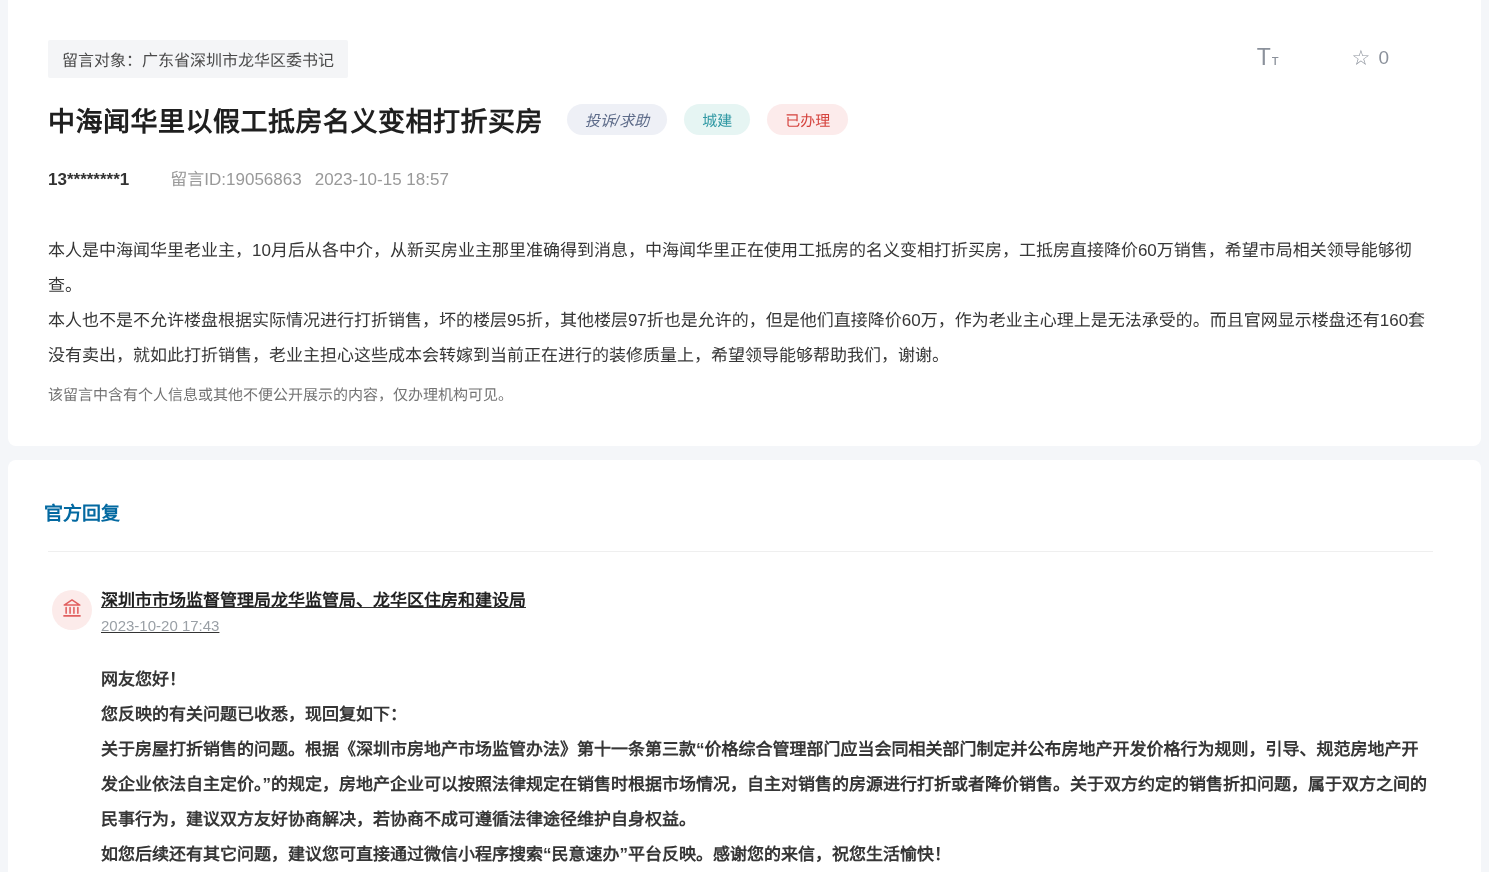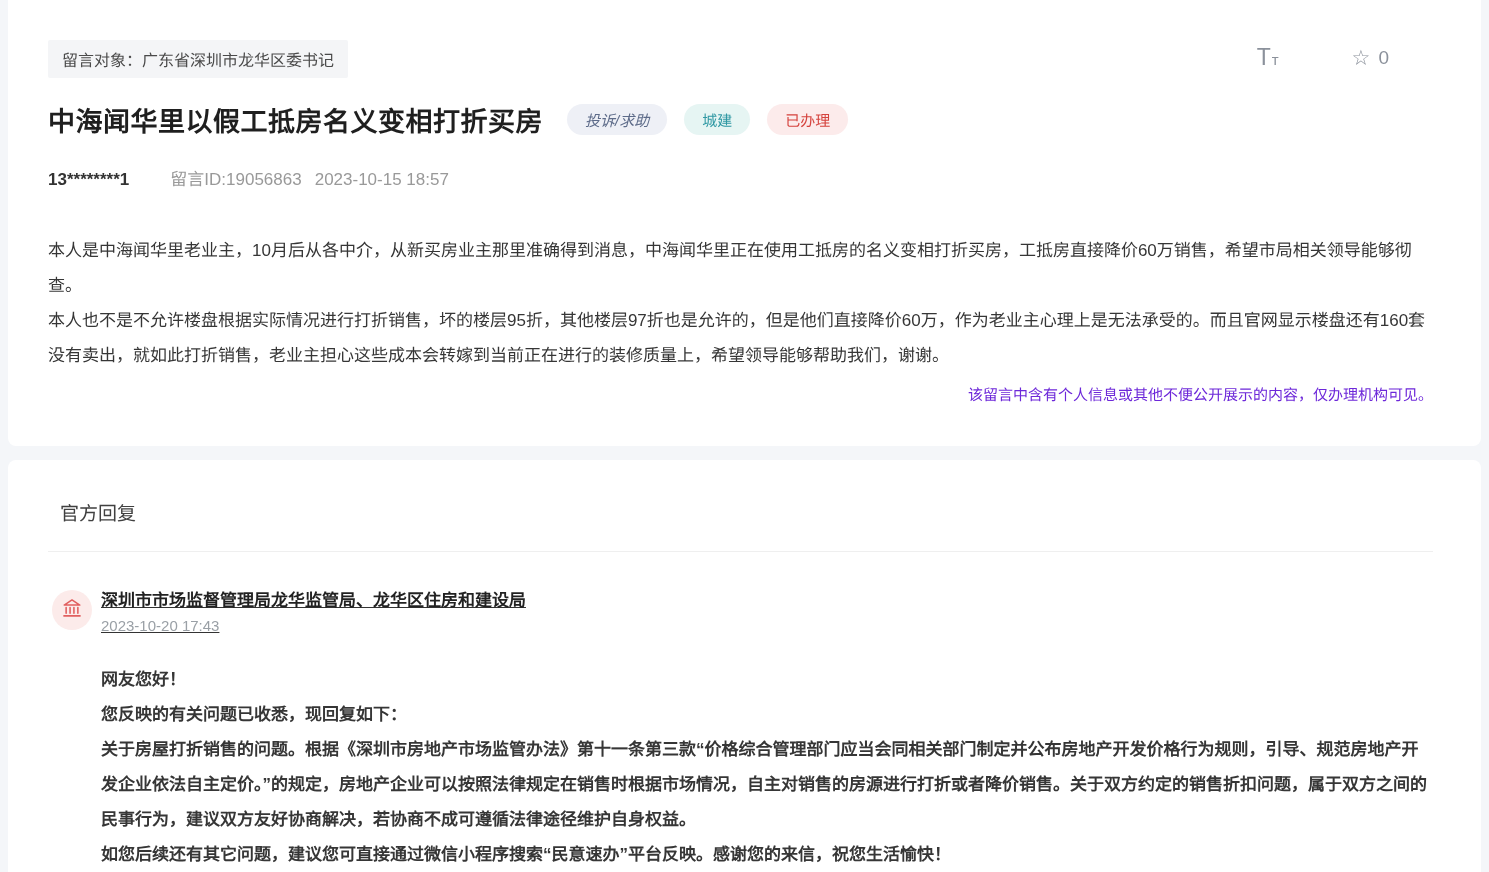--- a/index.html
+++ b/index.html
@@ -52,24 +52,24 @@
   .tag-field  { background: var(--tag-field-bg, #e6f5f3); color: var(--tag-field-text, #2f98a3); }
   .tag-status { background: var(--tag-status-bg, #fcebeb); color: var(--tag-status-text, #d5433e); }
 
   .meta-row { display: flex; align-items: flex-end; margin: 26px 0 0 8px; font-size: 17px; }
   .meta-phone { color: #333; font-weight: 700; margin-right: 41px; }
   .meta-id { color: #999; }
   .meta-time { color: #999; margin-left: 13px; }
 
   .message-body { margin: 43px 0 0 8px; font-size: 17px; color: #363636; }
   .message-body p { line-height: 35px; }
-  .privacy-note { margin: 10px 0 0 8px; font-size: 15px; color: #6d28d9; text-align: right; }
+  .privacy-note { margin: 10px 0 0 8px; font-size: 15px; color: #737373; }
 
   
-  .reply-title { font-size: 19px; font-weight: 400; color: #404040; margin-left: 16px; }
+  .reply-title { font-size: 19px; font-weight: 700; color: #0369a1; margin-left: 0; }
   .reply-divider { border: none; border-top: 1px solid #efefef; margin: 26px 0 0 4px; }
 
   .agency-row { display: flex; align-items: flex-start; margin: 38px 0 0 8px; }
   .avatar {
     width: 40px; height: 40px;
     border-radius: 50%;
     background: var(--avatar-bg, #fcebea);
     color: var(--avatar-icon, #e15f5f);
     display: flex; align-items: center; justify-content: center;
     flex: 0 0 auto;

